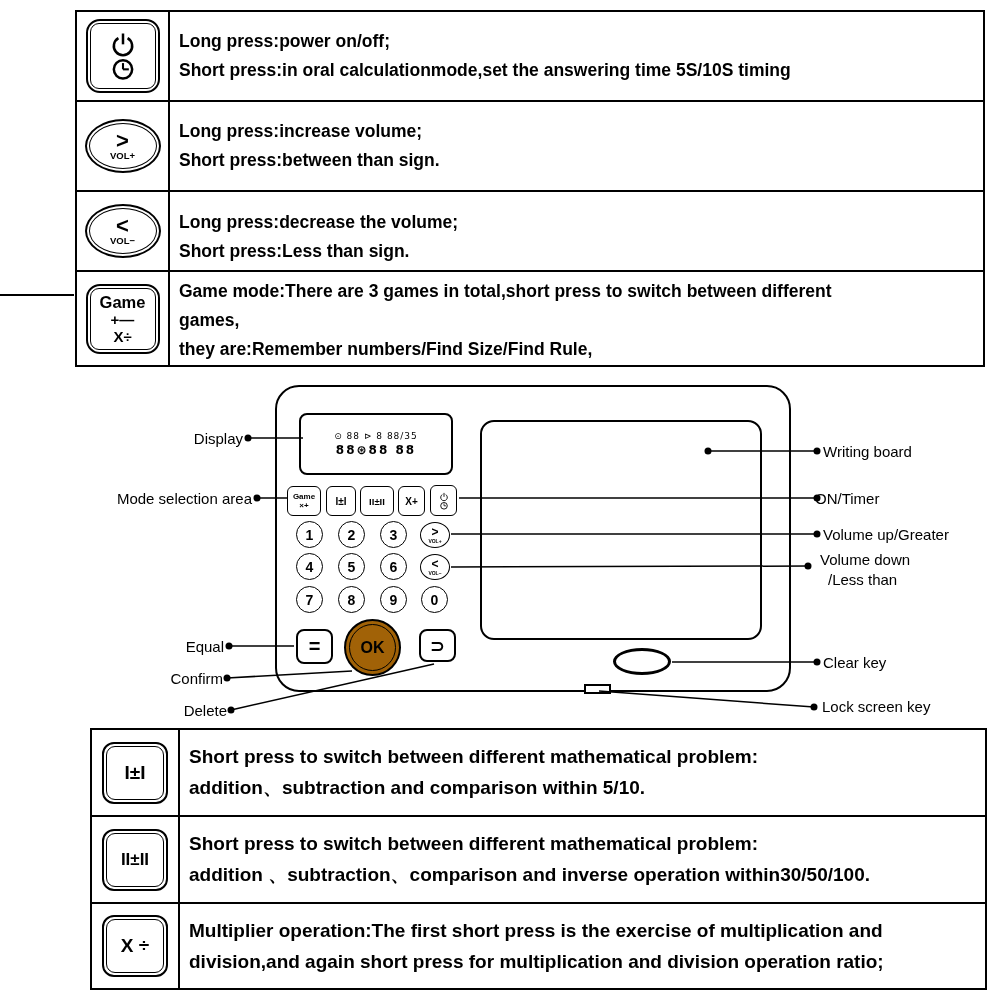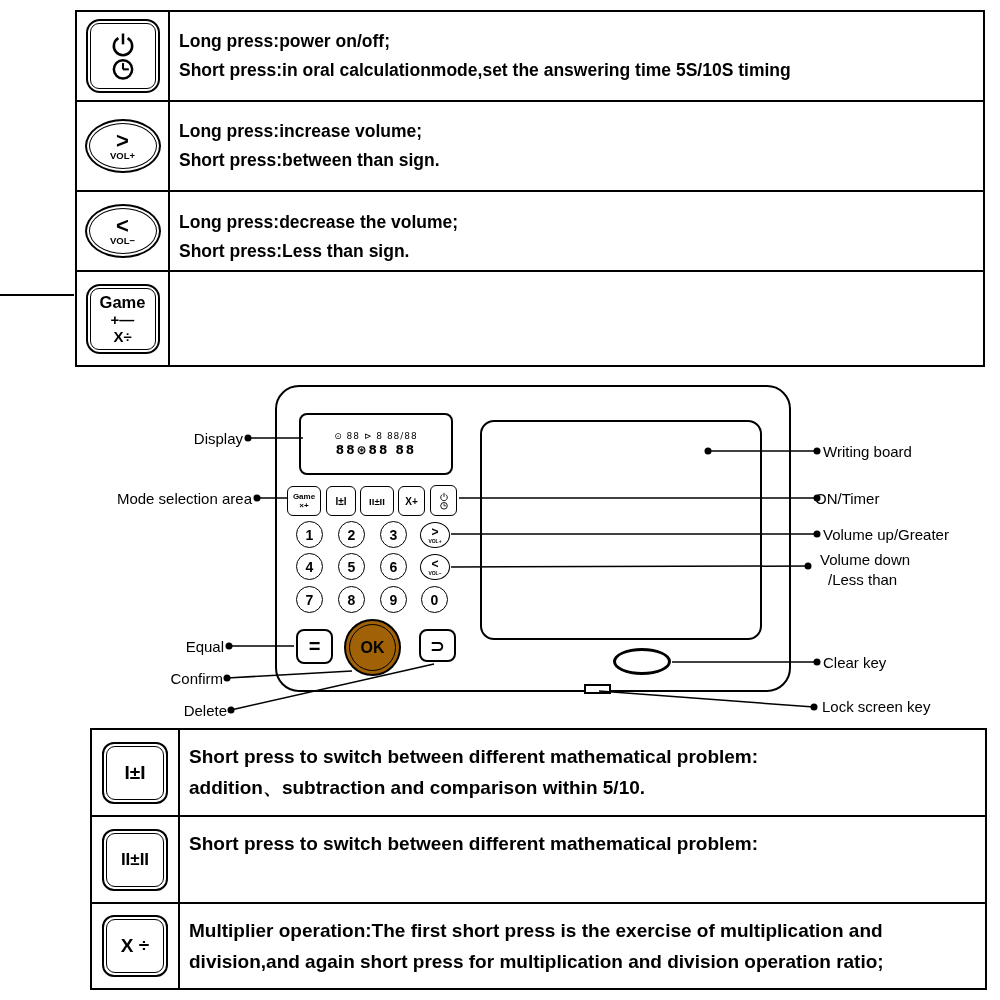--- a/index.html
+++ b/index.html
@@ -115,27 +115,32 @@
     <div class="trow" style="height:95px;border-bottom:2px solid #000;">
       <div class="tic" style="width:93px;">
         <div class="key2" style="width:66px;height:62px;">
           <div class="key2i">
             <div class="gameln1">Game</div>
             <div class="gameln2">+—</div>
             <div class="gameln2">X÷</div>
           </div>
         </div>
       </div>
+      <div class="ttx" style="padding-top:5px;">
+        <div>Game mode:There are 3 games in total,short press to switch between different</div>
+        <div>games,</div>
+        <div>they are:Remember numbers/Find Size/Find Rule,</div>
+      </div>
     </div>
   </div>
 
   <div class="device abs" style="left:275px;top:385px;width:512px;height:303px;"></div>
 
   <div class="disp abs" style="left:299px;top:413px;width:150px;height:58px;">
-    <div class="d1">⊙ 88  ⊳ 8 88/88</div>
+    <div class="d1">⊙ 88  ⊳ 8 88/35</div>
     <div class="d2">88⊛88 88</div>
   </div>
 
   <div class="board abs" style="left:480px;top:420px;width:278px;height:216px;"></div>
 
   <div class="modebtn abs" style="left:287px;top:486px;width:34px;height:30px;">
     <div style="font-size:8px;line-height:9px;">Game</div>
     <div style="font-size:8px;line-height:9px;">×+</div>
   </div>
   <div class="modebtn abs" style="left:326px;top:486px;width:30px;height:30px;font-size:10px;">I±I</div>
@@ -232,20 +237,21 @@
       </div>
     </div>
     <div class="trow" style="height:87px;">
       <div class="tic" style="width:88px;">
         <div class="key2" style="width:58px;height:54px;border-radius:12px;">
           <div class="key2i biglab" style="font-size:17px;">II±II</div>
         </div>
       </div>
       <div class="ttx" style="padding-top:11px;">
         <div>Short press to switch between different mathematical problem:</div>
+        <div>addition 、subtraction、comparison and inverse operation within30/50/100.</div>
       </div>
     </div>
     <div class="trow" style="height:86px;border-bottom:2px solid #000;">
       <div class="tic" style="width:88px;">
         <div class="key2" style="width:58px;height:54px;border-radius:12px;">
           <div class="key2i biglab">X ÷</div>
         </div>
       </div>
       <div class="ttx" style="padding-top:11px;">
         <div>Multiplier operation:The first short press is the exercise of multiplication and</div>

